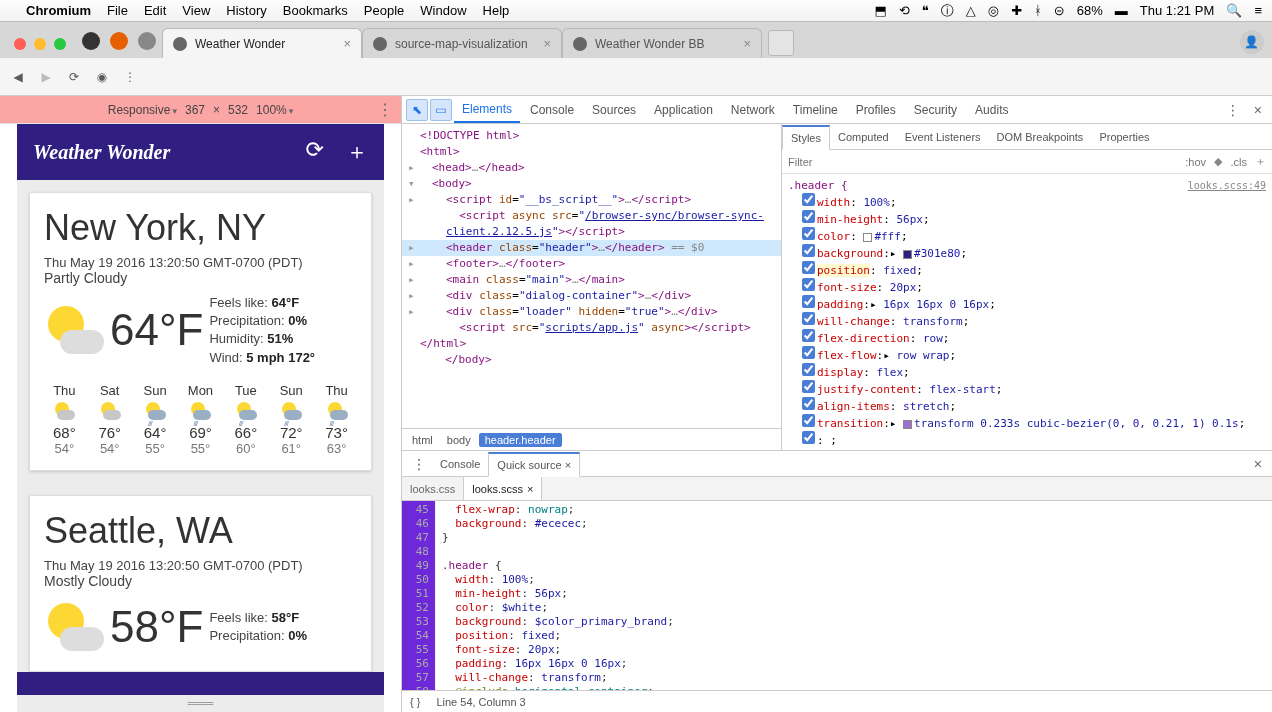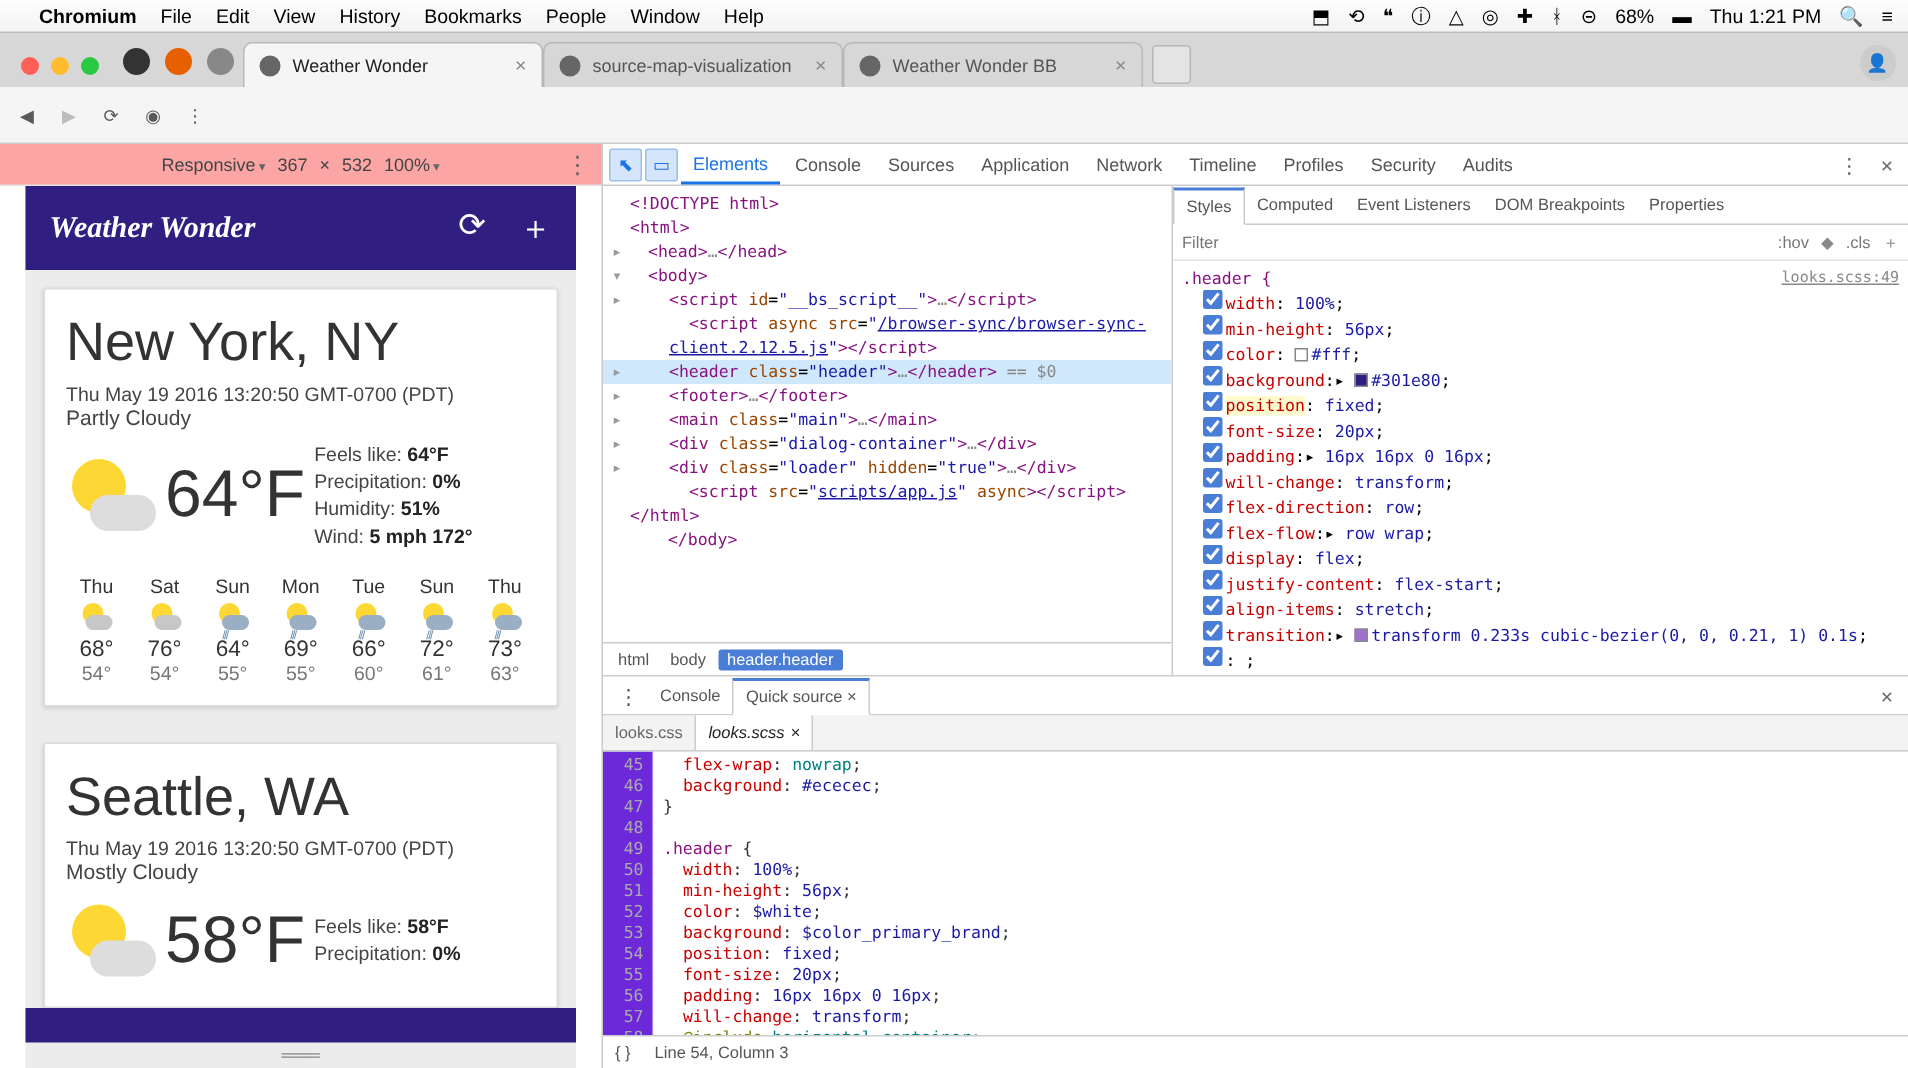--- a/index.html
+++ b/index.html
@@ -117,21 +117,21 @@
 
 .drawer { height: 262px; border-top: 1px solid #ccc; display: flex; flex-direction: column; }
 .drtabs { height: 26px; display: flex; align-items: center; font-size: 11px; color: #555; border-bottom: 1px solid #ccc; padding: 0 4px; }
 .drtabs .kebab { padding: 0 6px; font-size: 14px; }
 .drtabs .drt { padding: 0 8px; height: 100%; display: flex; align-items: center; }
 .drtabs .drt.active { border: 1px solid #ccc; border-bottom: 1px solid #fff; border-top: 2px solid #4a7dd6; margin-bottom: -1px; background: #fff; }
 .drtabs .grow { flex: 1; }
 .drtabs .x { padding: 0 6px; color: #666; font-size: 14px; }
 .filetabs { height: 24px; display: flex; align-items: flex-start; font-size: 11px; border-bottom: 1px solid #ccc; background: #f3f3f3; }
 .filetabs .ft { padding: 0 8px; height: 100%; display: flex; align-items: center; color: #666; gap: 4px; border-right: 1px solid #ccc; }
-.filetabs .ft.active { background: #fff; color: #222; font-style: italic; }
+.filetabs .ft.active { background: #fff; color: #222; }
 .editor { flex: 1; display: flex; font-family: Menlo, monospace; font-size: 11px; line-height: 14px; overflow: hidden; }
 .gutter { width: 34px; background: #6d28d9; text-align: right; padding: 2px 6px 0 0; color: #aaa; border-right: 1px solid #eee; }
 .code { flex: 1; padding: 2px 0 0 6px; white-space: pre; color: #333; }
 .code .kw  { color: #c80000; }
 .code .v   { color: #1a1aa6; }
 .code .s   { color: #008080; }
 .code .sl  { color: #881280; }
 .code .at  { color: #808000; }
 .statusbar { height: 22px; border-top: 1px solid #ccc; display: flex; align-items: center; font-size: 11px; color: #555; padding: 0 8px; gap: 16px; }
 </style>

